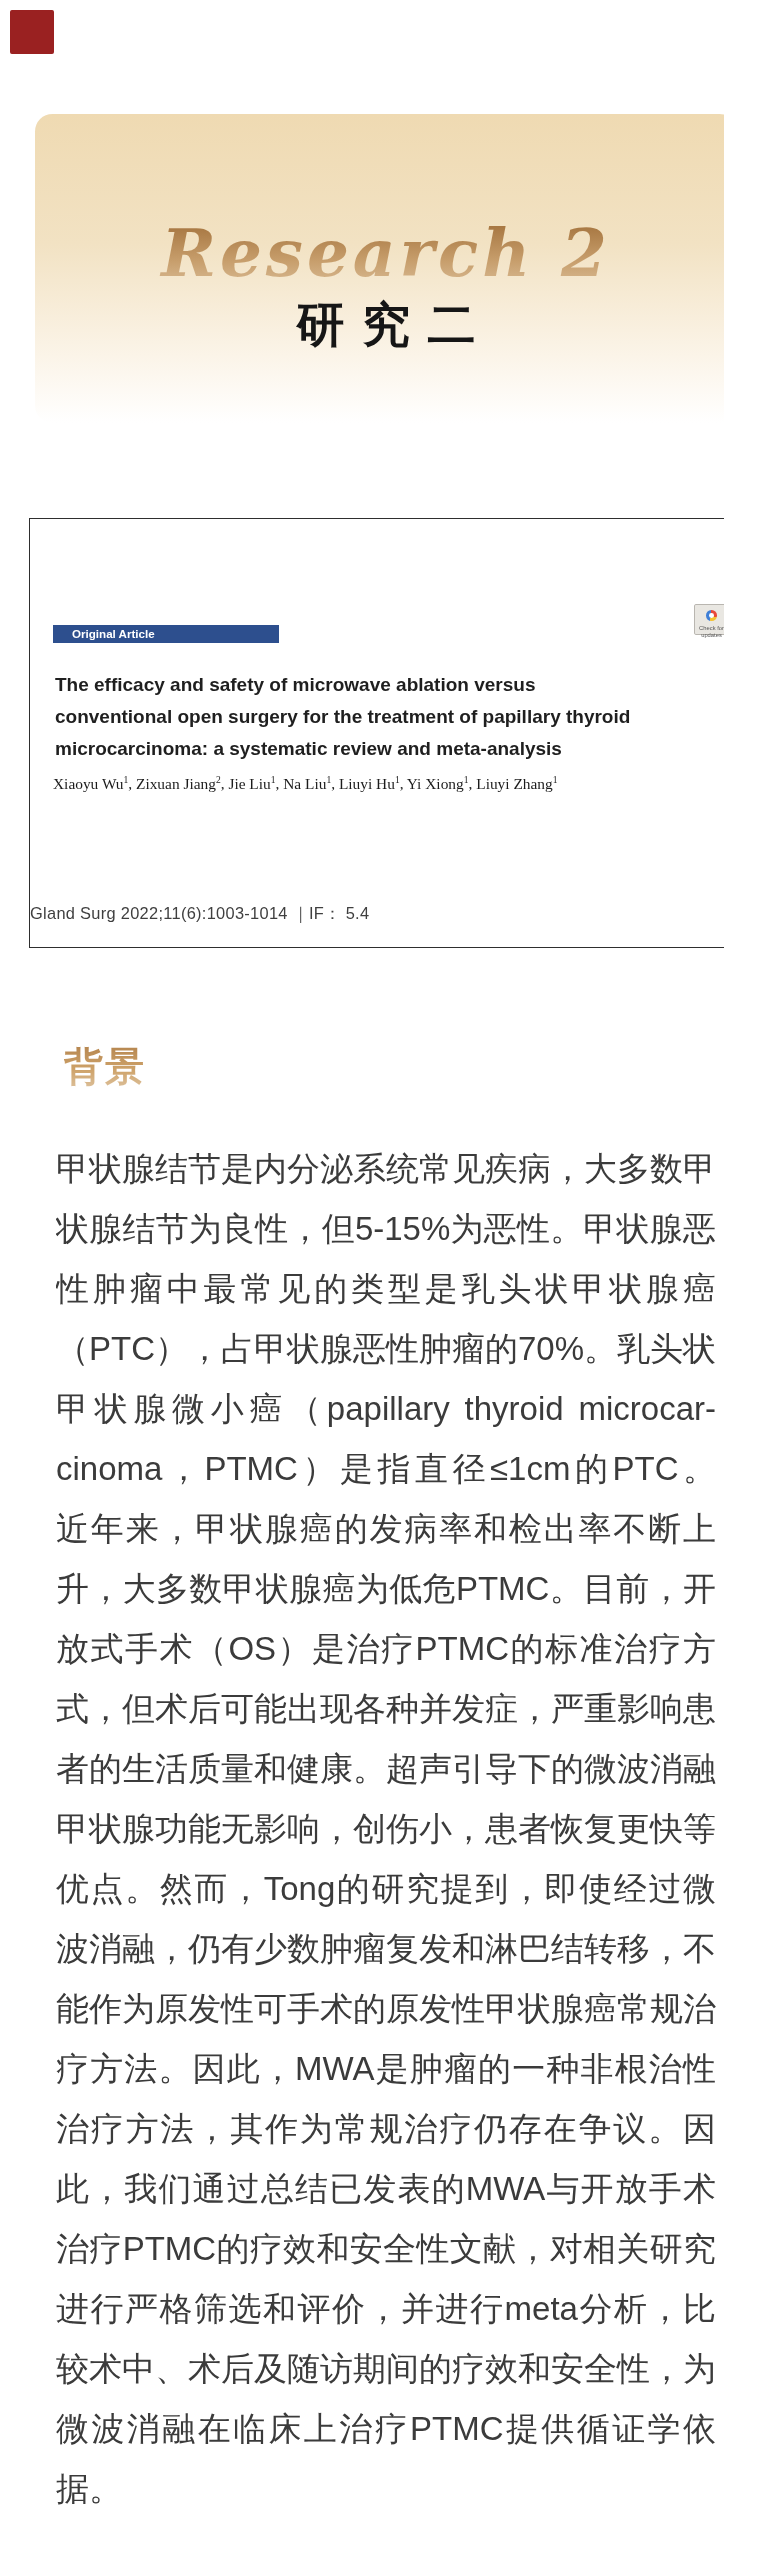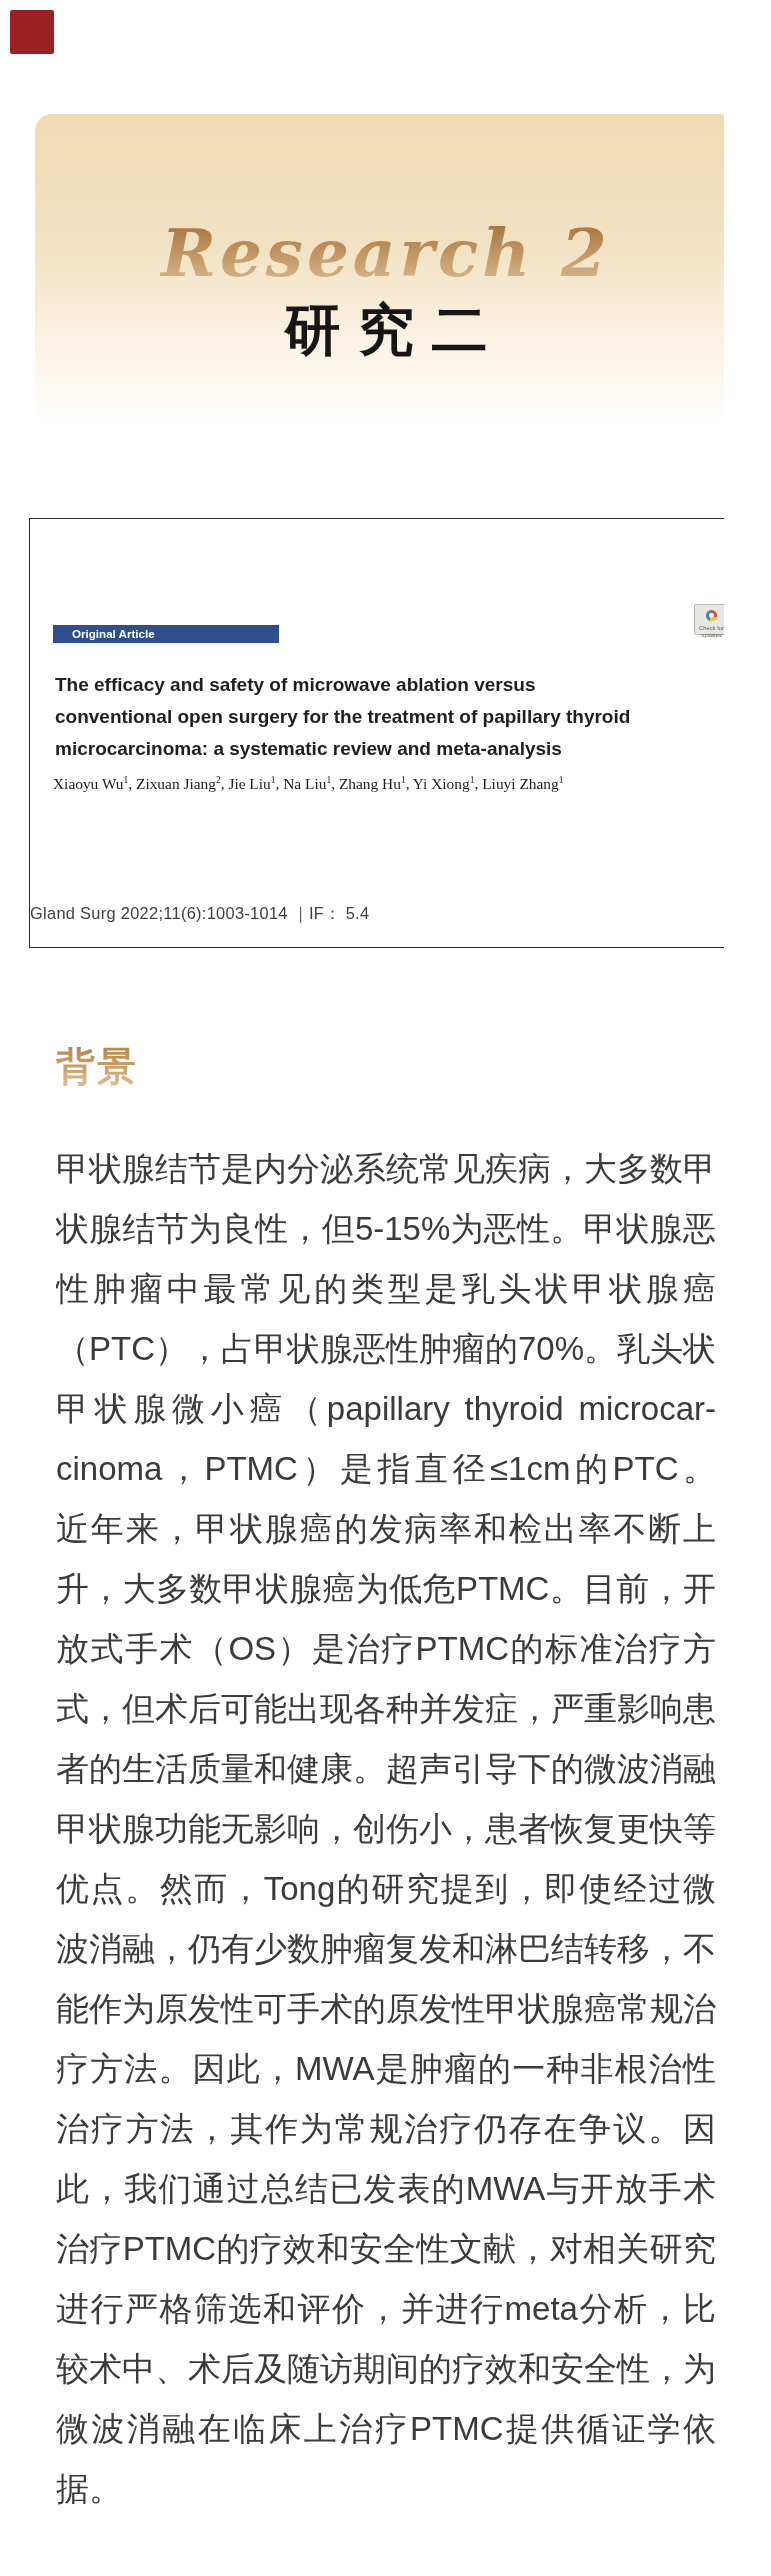--- a/index.html
+++ b/index.html
@@ -20,21 +20,21 @@
     text-align:center;
   }
   .banner-title-en{
     position:absolute;top:100px;left:0;width:100%;
     font-family:"DejaVu Serif",serif;font-style:italic;font-weight:700;
     font-size:66px;letter-spacing:3.9px;color:#b98a52;
   }
   .banner-title-zh{
     position:absolute;top:179px;left:0;width:100%;
     font-family:"DejaVu Serif",serif;font-weight:700;
-    font-size:56px;letter-spacing:17.4px;text-indent:17.4px;color:#161616;
+    font-size:48px;letter-spacing:17.4px;text-indent:17.4px;color:#161616;
   }
   @supports ((-webkit-background-clip:text) or (background-clip:text)){
     .banner-title-en{
       background:linear-gradient(180deg,#a4733d 10%,#c79e6c 60%,#dcc09a 100%);
       -webkit-background-clip:text;background-clip:text;color:transparent;
     }
   }
   
   .paper-card{
     position:absolute;left:29px;top:518px;width:714px;height:430px;
@@ -71,21 +71,21 @@
     position:absolute;left:23px;top:255px;width:667px;
     font-family:"Liberation Serif",serif;font-size:15.4px;color:#1c1c1c;
   }
   .paper-authors sup{font-size:9.6px;}
   .journal-info{
     position:absolute;left:0;top:384px;width:100%;
     font-size:16.4px;color:#3f3f3f;letter-spacing:0.3px;
   }
   
   .section-heading{
-    position:absolute;left:56px;top:1045px;margin:0;
+    position:absolute;left:64px;top:1045px;margin:0;
     font-family:"DejaVu Serif",serif;font-weight:700;
     font-size:39px;letter-spacing:1.9px;line-height:1.1;color:#c1935c;
   }
   @supports ((-webkit-background-clip:text) or (background-clip:text)){
     .section-heading{
       background:linear-gradient(180deg,#b5854e 0%,#cfa46c 60%,#dcc09a 100%);
       -webkit-background-clip:text;background-clip:text;color:transparent;
     }
   }
   
@@ -118,21 +118,21 @@
     <div class="check-badge">
       <span class="cm-icon"></span>
       <div class="cb-text">Check for</div>
       <div class="cb-text">updates</div>
     </div>
 
     <h1 class="paper-title">The efficacy and safety of microwave ablation versus
 conventional open surgery for the treatment of papillary thyroid
 microcarcinoma: a systematic review and meta-analysis</h1>
 
-    <div class="paper-authors"><span>Xiaoyu Wu</span><sup>1</sup>, <span>Zixuan Jiang</span><sup>2</sup>, <span>Jie Liu</span><sup>1</sup>, <span>Na Liu</span><sup>1</sup>, <span>Zhang Hu</span><sup>1</sup>, <span>Yi Xiong</span><sup>1</sup>, <span>Liuyi Zhang</span><sup>1</sup></div>
+    <div class="paper-authors"><span>Xiaoyu Wu</span><sup>1</sup>, <span>Zixuan Jiang</span><sup>2</sup>, <span>Jie Liu</span><sup>1</sup>, <span>Na Liu</span><sup>1</sup>, <span>Liuyi Hu</span><sup>1</sup>, <span>Yi Xiong</span><sup>1</sup>, <span>Liuyi Zhang</span><sup>1</sup></div>
 
     <div class="journal-info">Gland Surg 2022;11(6):1003-1014 ｜IF： 5.4</div>
   </div>
 
   <h2 class="section-heading">背景</h2>
 
   <div class="body-text">
       <div class="tline">甲状腺结节是内分泌系统常见疾病，大多数甲</div>
       <div class="tline">状腺结节为良性，但5-15%为恶性。甲状腺恶</div>
       <div class="tline">性肿瘤中最常见的类型是乳头状甲状腺癌</div>

